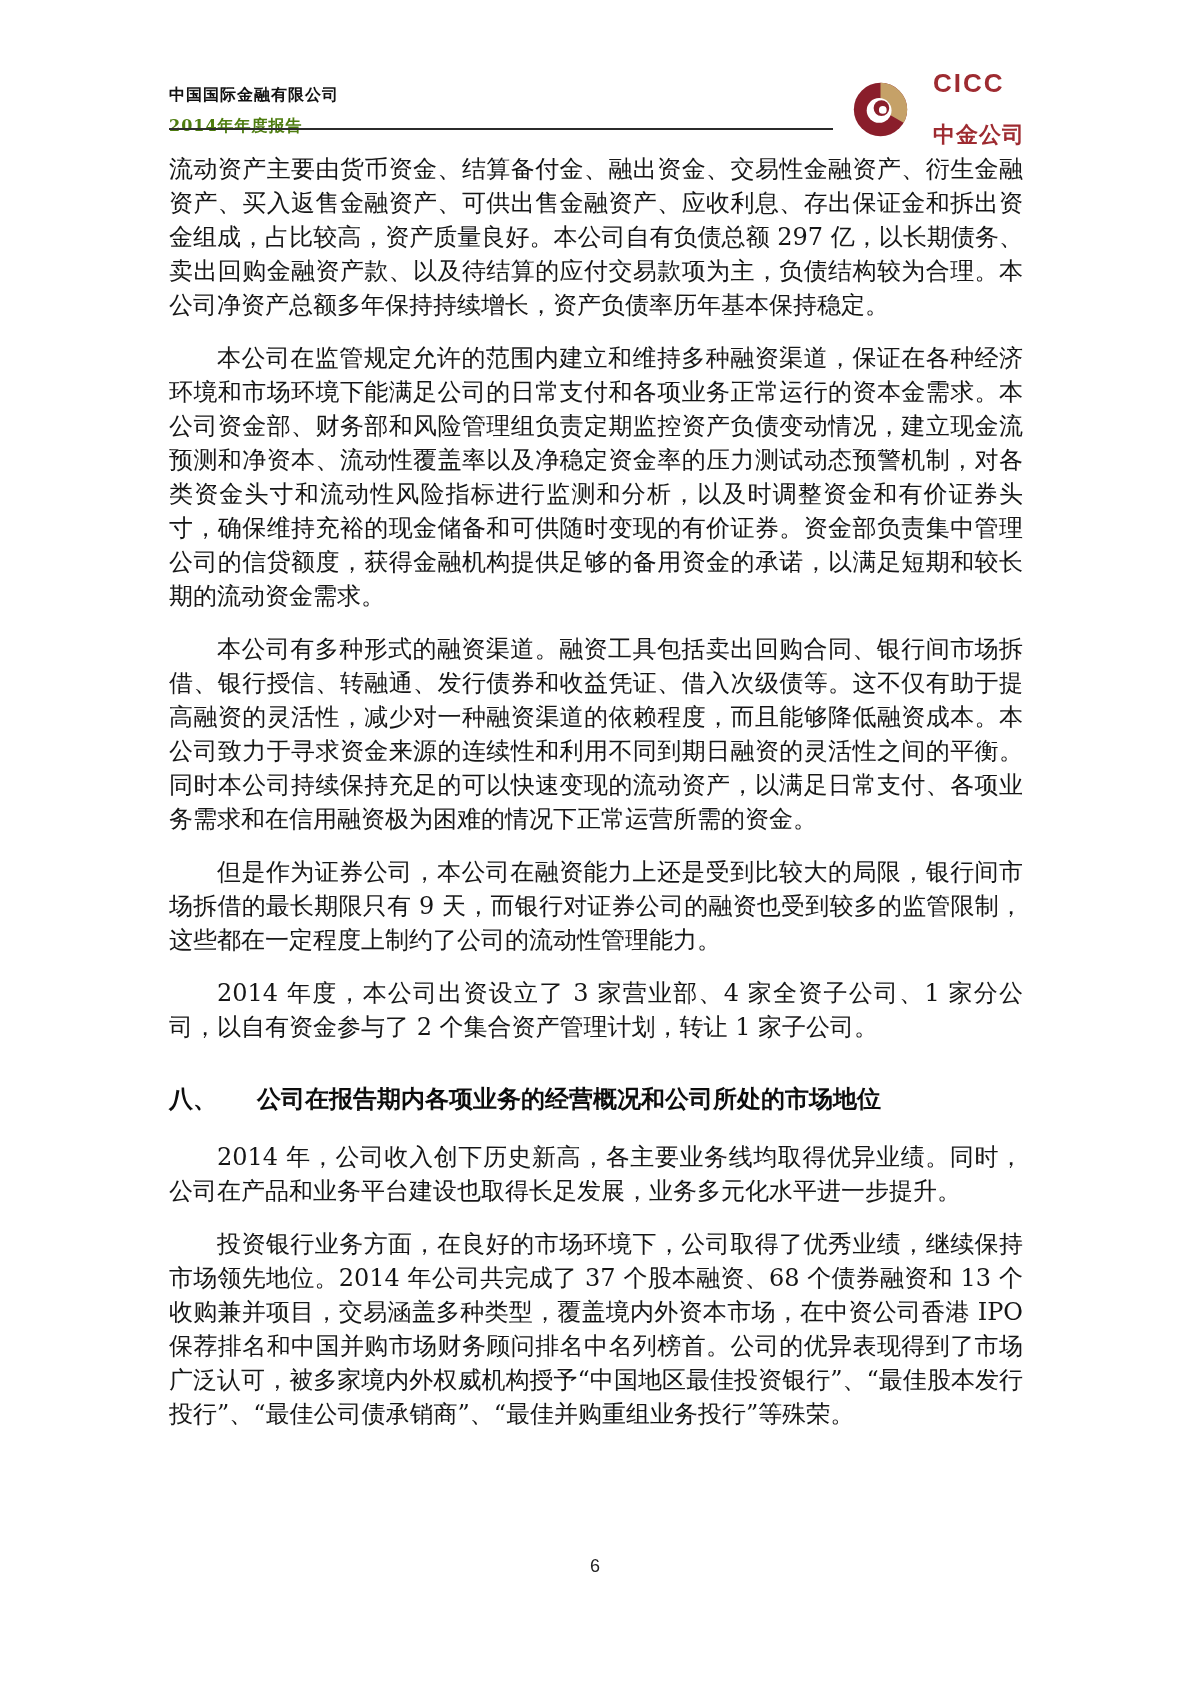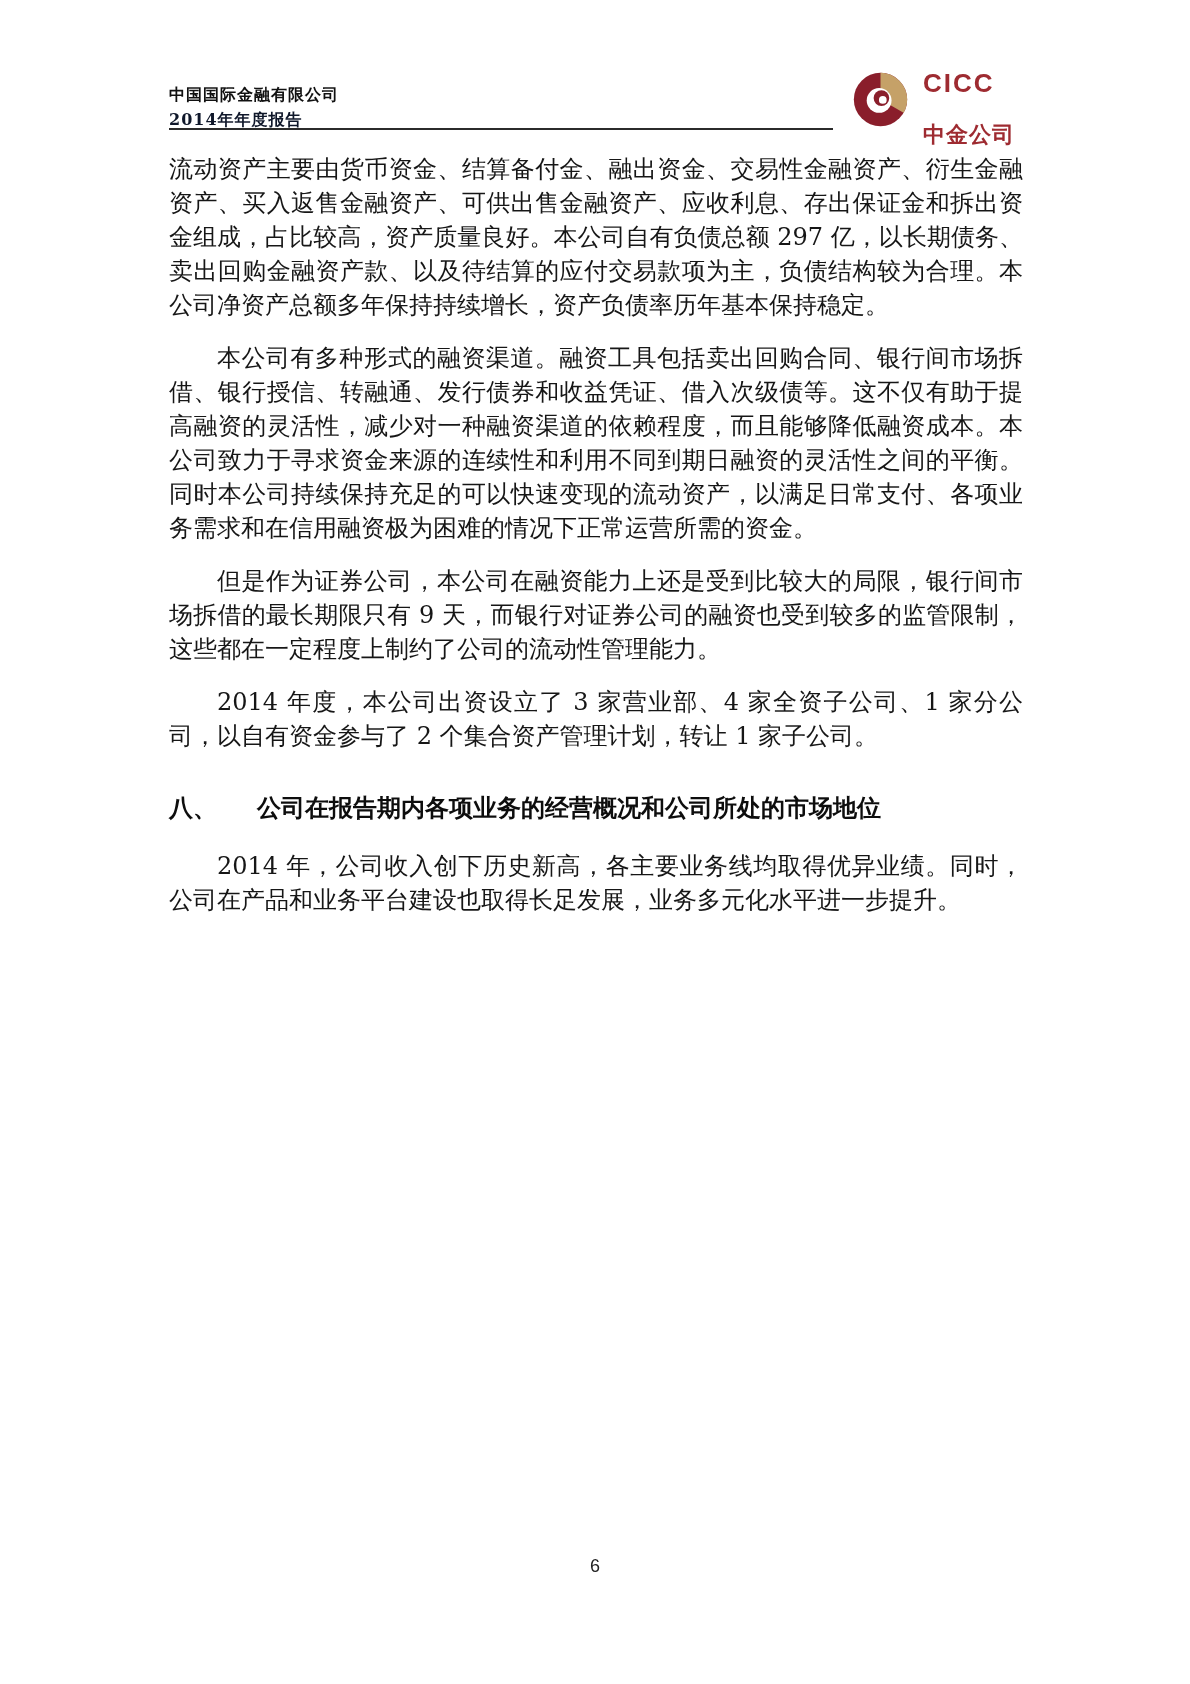--- a/index.html
+++ b/index.html
@@ -15,31 +15,31 @@
   
   .page-header {
     position: absolute; left: 169px; top: 84px; width: 664px;
   }
   .header-company {
     font-size: 16px; font-weight: bold; line-height: 21px; letter-spacing: 1px;
     color: #111;
   }
   .header-report {
     font-size: 16px; font-weight: bold; line-height: 21px; letter-spacing: 1px;
-    color: #0f172a; margin-top: 4px;
+    color: #4d7c0f; margin-top: 10px;
   }
   .header-rule {
     position: absolute; left: 169px; top: 128px; width: 664px; height: 2px;
     background: #2b2b2b;
   }
 
   
   .logo-block {
     position: absolute; left: 852px; top: 71px;
-    display: flex; gap: 14px;
+    display: flex; align-items: center; gap: 24px;
   }
   .logo-mark { width: 57px; height: 57px; display: block; }
   .logo-word { display: flex; flex-direction: column; justify-content: center; }
   .logo-en {
     font-family: "Liberation Sans", sans-serif;
     font-size: 26px; font-weight: 700; letter-spacing: 2px;
     color: #9e2b31; line-height: 25px;
   }
   .logo-cn {
     font-size: 22px; font-weight: 700; letter-spacing: 1px;
@@ -88,27 +88,29 @@
     <circle cx="33.5" cy="31.5" r="4.2" fill="#ffffff"></circle>
   </svg>
   <div class="logo-word">
     <span class="logo-en">CICC</span>
     <span class="logo-cn">中金公司</span>
   </div>
 </div>
 
 <div class="doc-body">
   <p>流动资产主要由货币资金、结算备付金、融出资金、交易性金融资产、衍生金融资产、买入返售金融资产、可供出售金融资产、应收利息、存出保证金和拆出资金组成，占比较高，资产质量良好。本公司自有负债总额 297 亿，以长期债务、卖出回购金融资产款、以及待结算的应付交易款项为主，负债结构较为合理。本公司净资产总额多年保持持续增长，资产负债率历年基本保持稳定。</p>
+  <p class="indent">本公司在监管规定允许的范围内建立和维持多种融资渠道，保证在各种经济环境和市场环境下能满足公司的日常支付和各项业务正常运行的资本金需求。本公司资金部、财务部和风险管理组负责定期监控资产负债变动情况，建立现金流预测和净资本、流动性覆盖率以及净稳定资金率的压力测试动态预警机制，对各类资金头寸和流动性风险指标进行监测和分析，以及时调整资金和有价证券头寸，确保维持充裕的现金储备和可供随时变现的有价证券。资金部负责集中管理公司的信贷额度，获得金融机构提供足够的备用资金的承诺，以满足短期和较长期的流动资金需求。</p>
   <p class="indent">本公司有多种形式的融资渠道。融资工具包括卖出回购合同、银行间市场拆借、银行授信、转融通、发行债券和收益凭证、借入次级债等。这不仅有助于提高融资的灵活性，减少对一种融资渠道的依赖程度，而且能够降低融资成本。本公司致力于寻求资金来源的连续性和利用不同到期日融资的灵活性之间的平衡。同时本公司持续保持充足的可以快速变现的流动资产，以满足日常支付、各项业务需求和在信用融资极为困难的情况下正常运营所需的资金。</p>
   <p class="indent">但是作为证券公司，本公司在融资能力上还是受到比较大的局限，银行间市场拆借的最长期限只有 9 天，而银行对证券公司的融资也受到较多的监管限制，这些都在一定程度上制约了公司的流动性管理能力。</p>
   <p class="indent">2014 年度，本公司出资设立了 3 家营业部、4 家全资子公司、1 家分公司，以自有资金参与了 2 个集合资产管理计划，转让 1 家子公司。</p>
 
   <div class="section-heading">
     <span class="sec-num">八、</span>
     <span class="sec-title">公司在报告期内各项业务的经营概况和公司所处的市场地位</span>
   </div>
 
   <p class="indent">2014 年，公司收入创下历史新高，各主要业务线均取得优异业绩。同时，公司在产品和业务平台建设也取得长足发展，业务多元化水平进一步提升。</p>
+  <p class="indent">投资银行业务方面，在良好的市场环境下，公司取得了优秀业绩，继续保持市场领先地位。2014 年公司共完成了 37 个股本融资、68 个债券融资和 13 个收购兼并项目，交易涵盖多种类型，覆盖境内外资本市场，在中资公司香港 IPO 保荐排名和中国并购市场财务顾问排名中名列榜首。公司的优异表现得到了市场广泛认可，被多家境内外权威机构授予“中国地区最佳投资银行”、“最佳股本发行投行”、“最佳公司债承销商”、“最佳并购重组业务投行”等殊荣。</p>
 </div>
 
 <div class="page-footer">
   <span>6</span>
 </div>
 
 </body></html>

